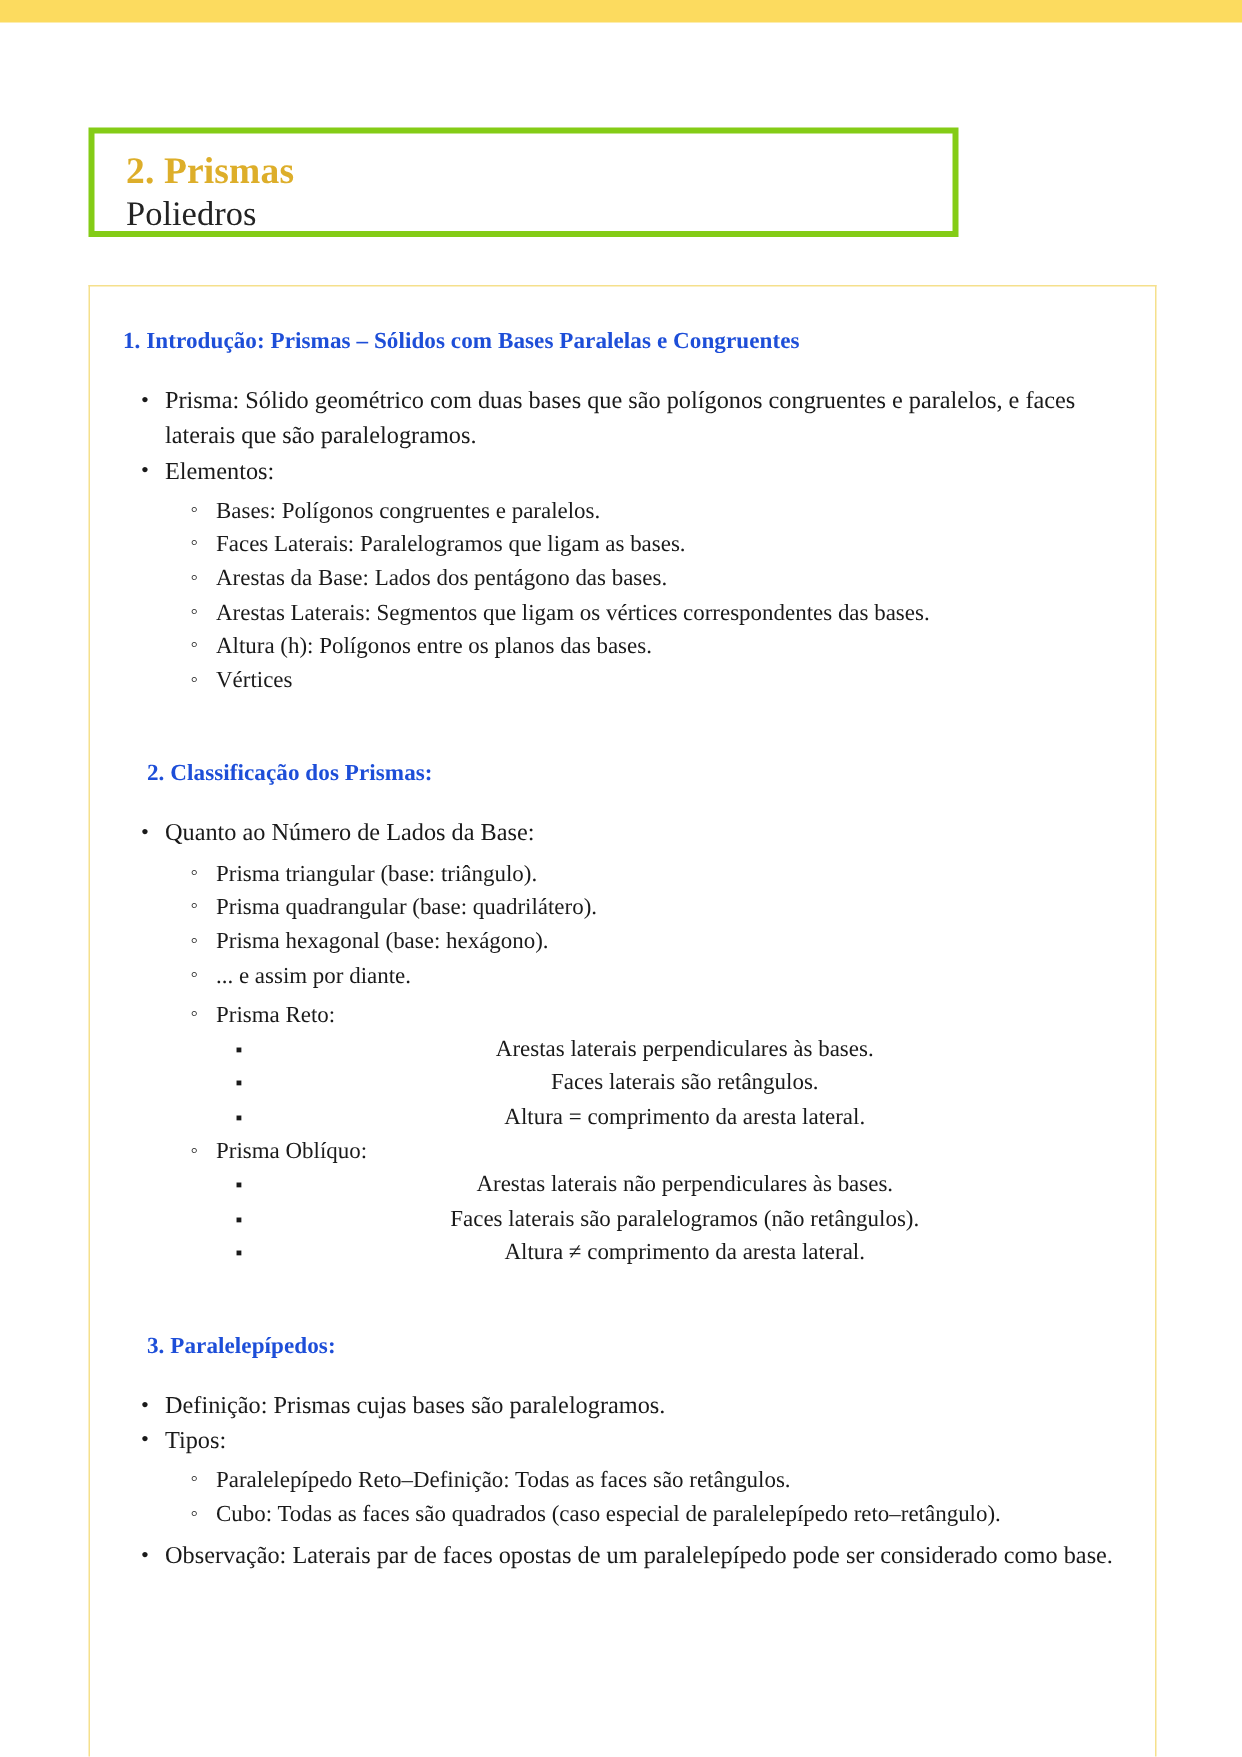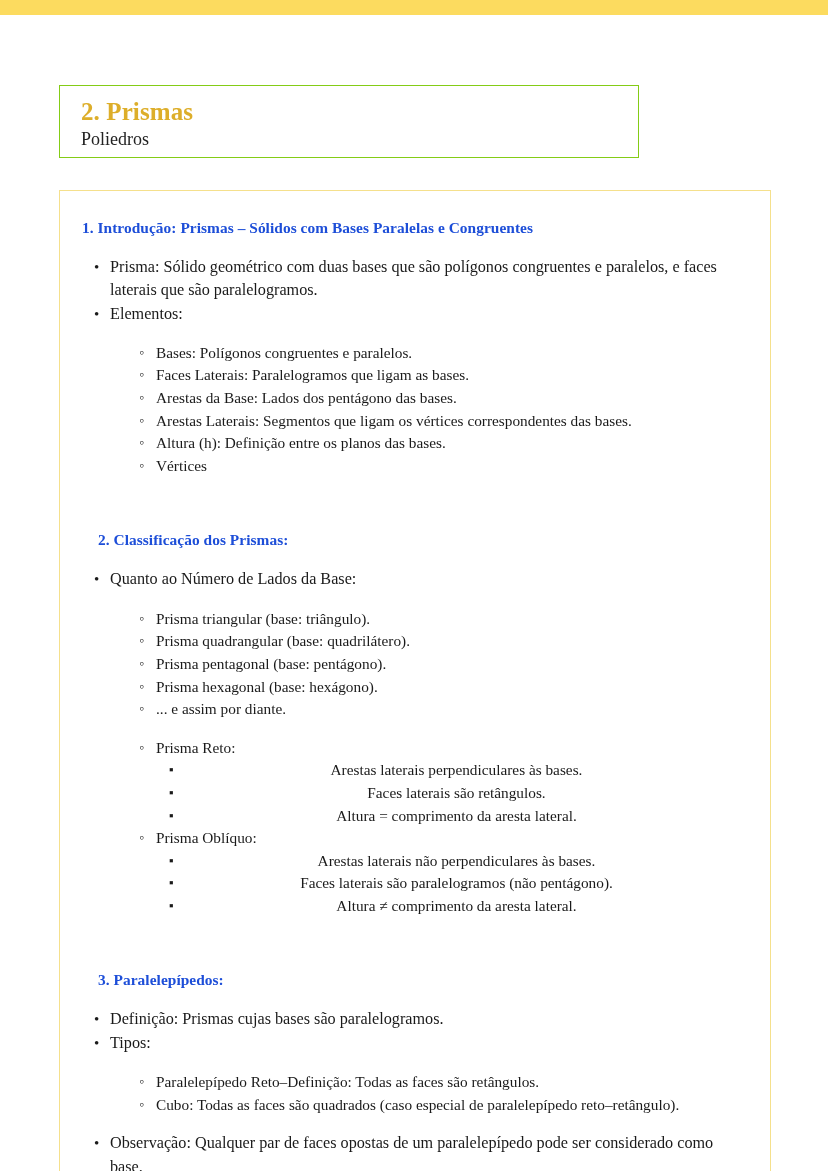--- a/index.html
+++ b/index.html
@@ -37,34 +37,34 @@
   }
 
   
   .title-card {
     position: absolute;
     left: 59px;
     top: 70px;
     width: 580px;
     height: 73px;
     box-sizing: border-box;
-    border: 1px solid #84cc16;
+    border: 4px solid #84cc16;
     background: #ffffff;
     padding: 11px 0 0 21px;
   }
   .title-main {
     font-size: 25px;
     line-height: 30px;
     font-weight: 700;
     color: #DDAE2A;
     letter-spacing: 0.1px;
     margin: 0;
   }
   .title-sub {
-    font-size: 18px;
+    font-size: 23px;
     line-height: 23px;
     font-weight: 400;
     color: #232323;
     margin: 1px 0 0 0;
   }
 
   
   .content-card {
     position: absolute;
     left: 59px;
@@ -111,21 +111,21 @@
     position: absolute;
     left: 12px;
     top: 0;
     font-size: 15px;
     line-height: 23.3px;
     color: #1a1a1a;
   }
 
   ul.lvl2 {
     list-style: none;
-    margin: 16px;
+    margin: 4px;
     padding: 0;
   }
   ul.lvl2 > li {
     position: relative;
     padding-left: 30px;
     font-size: 15.3px;
     line-height: 22.6px;
     color: #1a1a1a;
   }
   ul.lvl2 > li > .li-text::before {
@@ -197,44 +197,41 @@
               <li>
                 <span class="li-text">Faces Laterais: Paralelogramos que ligam as bases.</span>
               </li>
               <li>
                 <span class="li-text">Arestas da Base: Lados dos pentágono das bases.</span>
               </li>
               <li>
                 <span class="li-text">Arestas Laterais: Segmentos que ligam os vértices correspondentes das bases.</span>
               </li>
               <li>
-                <span class="li-text">Altura (h): Definição entre os planos das bases.</span>
+                <span class="li-text">Altura (h): Polígonos entre os planos das bases.</span>
               </li>
               <li>
                 <span class="li-text">Vértices</span>
               </li>
             </ul>
           </li>
         </ul>
         <div class="block-gap"></div>
         <div class="sec-heading spaced-top">2. Classificação dos Prismas:</div>
         <ul class="lvl1">
           <li>
             <span class="li-text">Quanto ao Número de Lados da Base:</span>
             <ul class="lvl2">
               <li>
                 <span class="li-text">Prisma triangular (base: triângulo).</span>
               </li>
               <li>
                 <span class="li-text">Prisma quadrangular (base: quadrilátero).</span>
               </li>
               <li>
-                <span class="li-text">Prisma pentagonal (base: pentágono).</span>
-              </li>
-              <li>
                 <span class="li-text">Prisma hexagonal (base: hexágono).</span>
               </li>
               <li>
                 <span class="li-text">... e assim por diante.</span>
               </li>
             </ul>
           </li>
           <li>
             <ul class="lvl2">
               <li>
@@ -251,21 +248,21 @@
                   </li>
                 </ul>
               </li>
               <li>
                 <span class="li-text">Prisma Oblíquo:</span>
                 <ul class="lvl3">
                   <li>
                     <span class="li-text">Arestas laterais não perpendiculares às bases.</span>
                   </li>
                   <li>
-                    <span class="li-text">Faces laterais são paralelogramos (não pentágono).</span>
+                    <span class="li-text">Faces laterais são paralelogramos (não retângulos).</span>
                   </li>
                   <li>
                     <span class="li-text">Altura ≠ comprimento da aresta lateral.</span>
                   </li>
                 </ul>
               </li>
             </ul>
           </li>
         </ul>
         <div class="block-gap"></div>
@@ -279,20 +276,20 @@
             <ul class="lvl2">
               <li>
                 <span class="li-text">Paralelepípedo Reto–Definição: Todas as faces são retângulos.</span>
               </li>
               <li>
                 <span class="li-text">Cubo: Todas as faces são quadrados (caso especial de paralelepípedo reto–retângulo).</span>
               </li>
             </ul>
           </li>
           <li>
-            <span class="li-text">Observação: Qualquer par de faces opostas de um paralelepípedo pode ser considerado como base.</span>
+            <span class="li-text">Observação: Laterais par de faces opostas de um paralelepípedo pode ser considerado como base.</span>
           </li>
         </ul>
         <div class="block-gap"></div>
       </div>
   </div>
 
 </div>
 
 </body></html>

